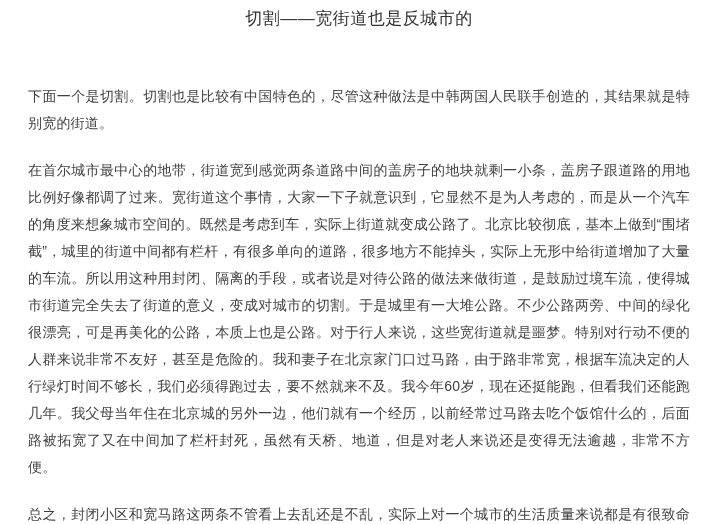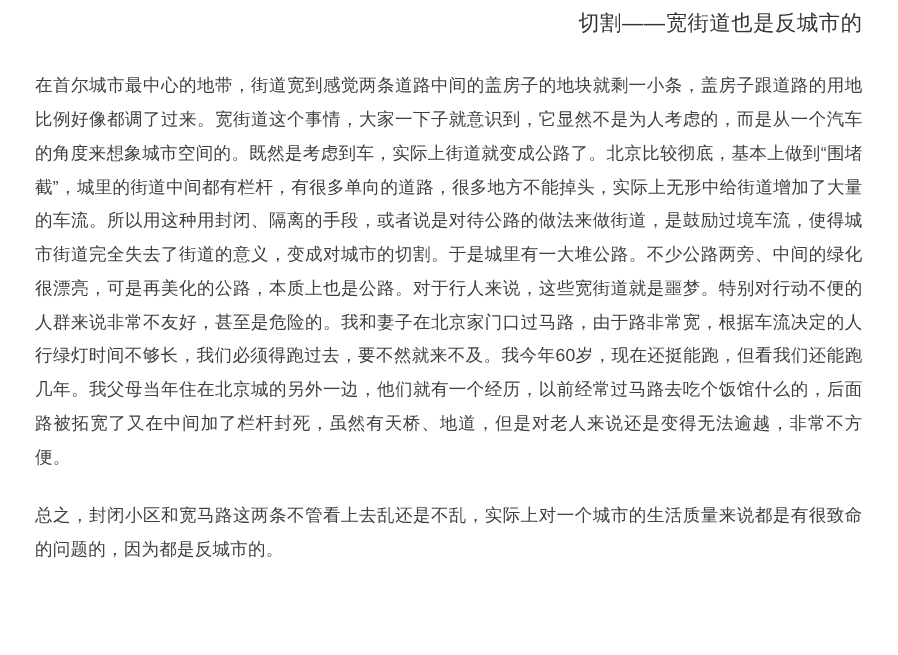--- a/index.html
+++ b/index.html
@@ -14,40 +14,41 @@
     overflow: hidden;
     font-family: "Liberation Sans", "DejaVu Sans", sans-serif;
   }
   .article {
     box-sizing: border-box;
     width: 718px;
     height: 524px;
     padding: 0 28px;
   }
   .article-title {
-    margin: 6px 0 23px 0;
+    margin: 6px 0 51px 0;
     font-size: 17px;
     line-height: 26px;
     font-weight: 400;
     color: #333333;
-    text-align: right;
+    text-align: center;
     letter-spacing: 0.5px;
   }
   .article-paragraph {
     margin: 20px 0;
     font-size: 14px;
     line-height: 27px;
     color: #3f3f3f;
     text-align: justify;
     letter-spacing: 0.2px;
   }
 </style>
 </head>
 <body>
 
 <main class="article">
   <h1 class="article-title">切割——宽街道也是反城市的</h1>
 
+  <p class="article-paragraph">下面一个是切割。切割也是比较有中国特色的，尽管这种做法是中韩两国人民联手创造的，其结果就是特别宽的街道。</p>
 
   <p class="article-paragraph">在首尔城市最中心的地带，街道宽到感觉两条道路中间的盖房子的地块就剩一小条，盖房子跟道路的用地比例好像都调了过来。宽街道这个事情，大家一下子就意识到，它显然不是为人考虑的，而是从一个汽车的角度来想象城市空间的。既然是考虑到车，实际上街道就变成公路了。北京比较彻底，基本上做到“围堵截”，城里的街道中间都有栏杆，有很多单向的道路，很多地方不能掉头，实际上无形中给街道增加了大量的车流。所以用这种用封闭、隔离的手段，或者说是对待公路的做法来做街道，是鼓励过境车流，使得城市街道完全失去了街道的意义，变成对城市的切割。于是城里有一大堆公路。不少公路两旁、中间的绿化很漂亮，可是再美化的公路，本质上也是公路。对于行人来说，这些宽街道就是噩梦。特别对行动不便的人群来说非常不友好，甚至是危险的。我和妻子在北京家门口过马路，由于路非常宽，根据车流决定的人行绿灯时间不够长，我们必须得跑过去，要不然就来不及。我今年60岁，现在还挺能跑，但看我们还能跑几年。我父母当年住在北京城的另外一边，他们就有一个经历，以前经常过马路去吃个饭馆什么的，后面路被拓宽了又在中间加了栏杆封死，虽然有天桥、地道，但是对老人来说还是变得无法逾越，非常不方便。</p>
 
   <p class="article-paragraph">总之，封闭小区和宽马路这两条不管看上去乱还是不乱，实际上对一个城市的生活质量来说都是有很致命的问题的，因为都是反城市的。</p>
 </main>
 
 </body></html>

